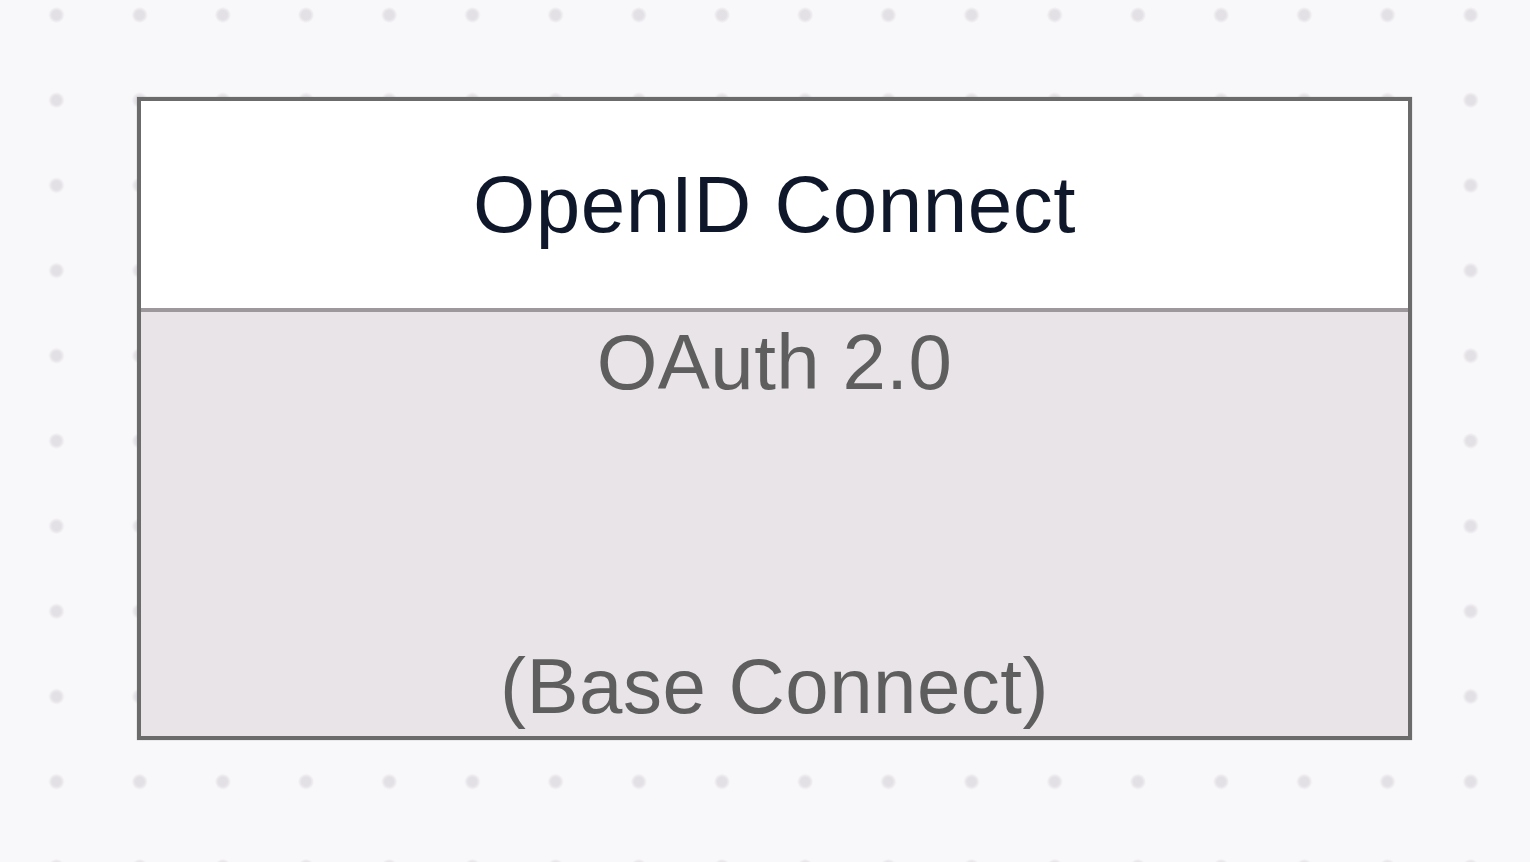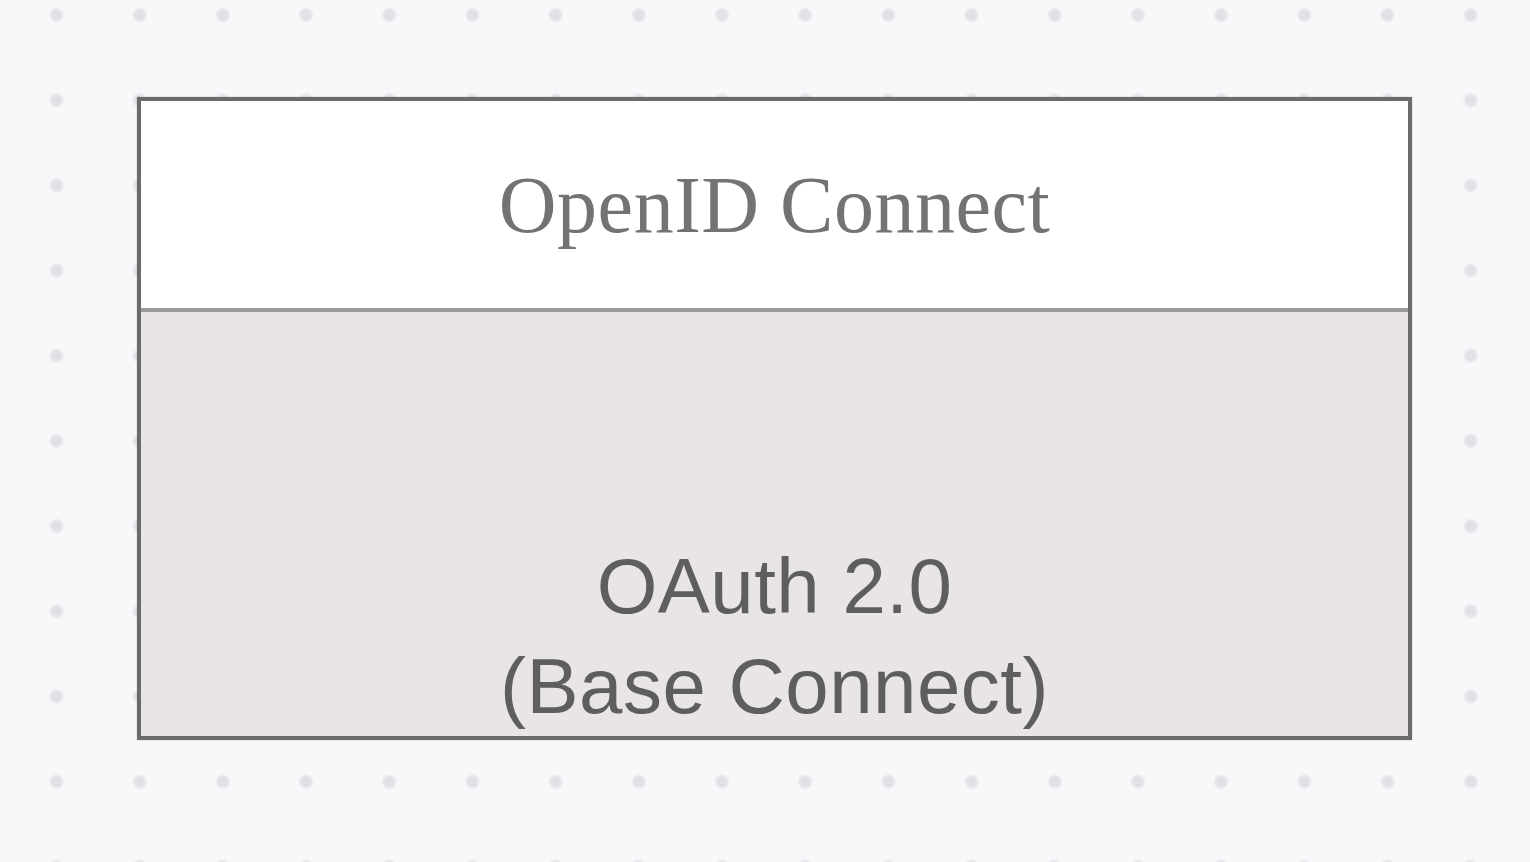--- a/index.html
+++ b/index.html
@@ -47,33 +47,32 @@
     background: #ffffff;
     border-bottom: 4px solid #9c989c;
     display: flex;
     align-items: center;
     justify-content: center;
   }
 
   .shape-title {
     font-size: 80px;
     line-height: 1.2;
-    color: #737373;
+    color: #0f172a;
     letter-spacing: 0.5px;
     white-space: nowrap;
-    font-family: Liberation Serif, serif;
   }
 
   .shape-body {
     height: 424px;
     background: #e8e4e7;
     display: flex;
     flex-direction: column;
     align-items: center;
-    justify-content: flex-end;
+    justify-content: space-between;
   }
 
   .shape-body-line {
     font-size: 78px;
     line-height: 100px;
     color: #5e5e5e;
     letter-spacing: 0.5px;
     text-align: center;
     white-space: nowrap;
   }

